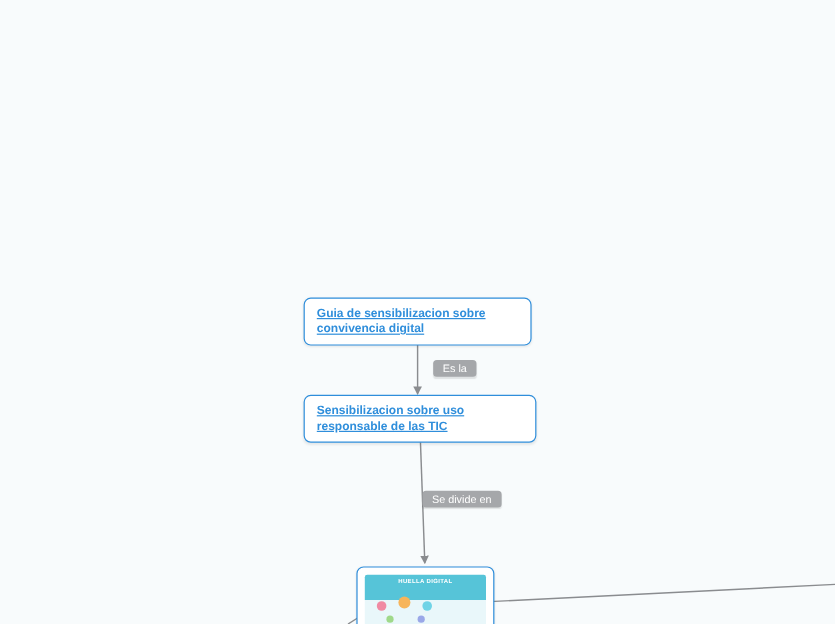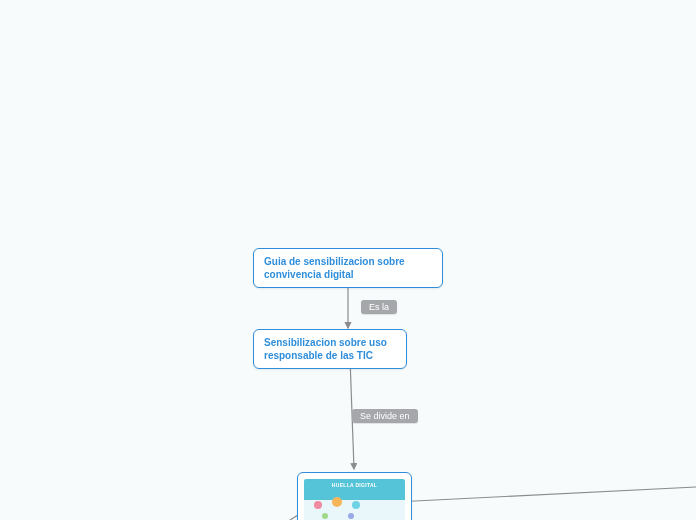--- a/index.html
+++ b/index.html
@@ -100,29 +100,29 @@
 
     <line x1="348" y1="278" x2="348" y2="328" stroke="#8a8c8f" stroke-width="1.2" marker-end="url(#arrow)"></line>
 
     <line x1="350" y1="358" x2="354" y2="469" stroke="#8a8c8f" stroke-width="1.2" marker-end="url(#arrow)"></line>
 
     <line x1="395" y1="502" x2="696" y2="487" stroke="#8a8c8f" stroke-width="1.2"></line>
 
     <line x1="298" y1="515" x2="290" y2="520" stroke="#8a8c8f" stroke-width="1.2"></line>
   </svg>
 
-  <div class="node" style="left:253px; top:248px; width:190px;">
+  <div class="node" style="left:253px; top:248px; width:190px;text-decoration:underline;">
     <span>Guia de sensibilizacion sobre convivencia digital</span>
   </div>
 
   <div class="label-pill" style="left:337px; top:300px;">
     <span>Es la</span>
   </div>
 
-  <div class="node" style="left:253px; top:329px; width:154px;">
+  <div class="node" style="left:253px; top:329px; width:194px;text-decoration:underline;">
     <span>Sensibilizacion sobre uso responsable de las TIC</span>
   </div>
 
   <div class="label-pill" style="left:328px; top:409px;text-align:right;">
     <span>Se divide en</span>
   </div>
 
   <div class="image-node" style="left:297px; top:472px; width:115px; height:70px;">
     <div class="thumb">
       <div class="title">HUELLA DIGITAL</div>

